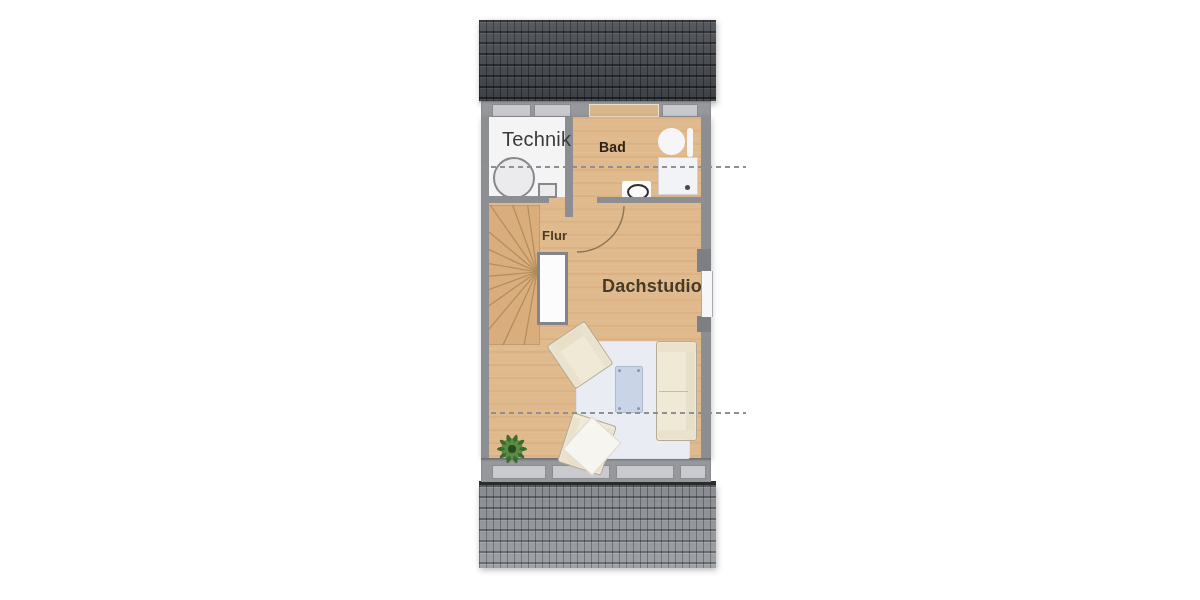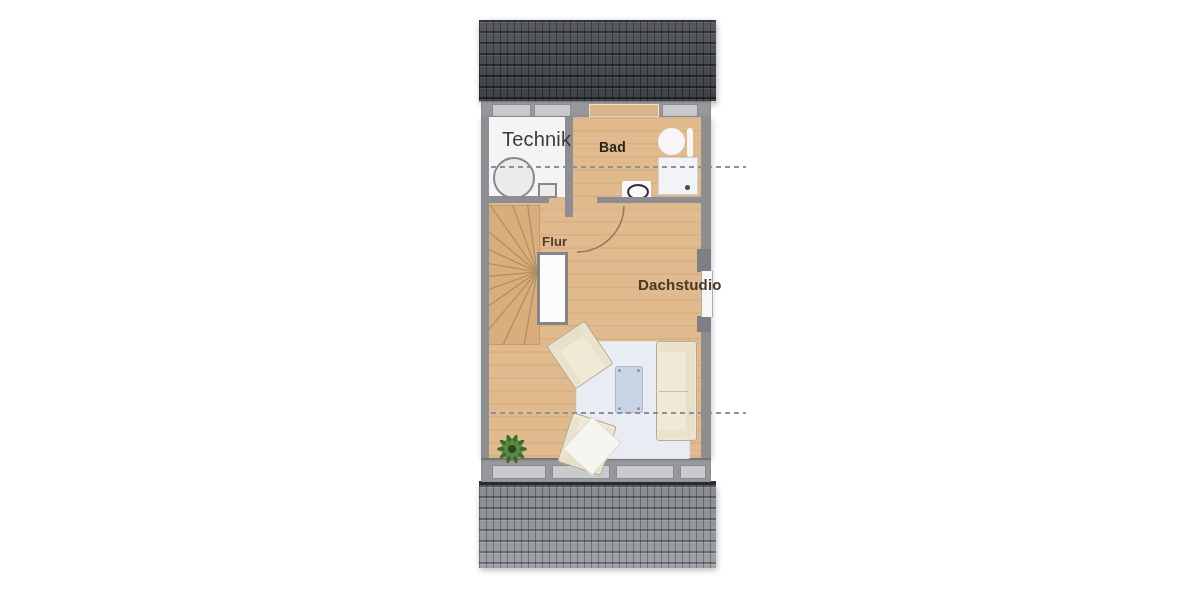--- a/index.html
+++ b/index.html
@@ -49,22 +49,22 @@
   
   .wall{background:var(--wall,#8d8e92);}
   .wall.dark{background:#7e7f84;}
   .win-right{left:701px;top:271px;width:10px;height:46px;background:var(--fixture-white,#f6f6f8);
              border-left:1px solid #aaabaf;border-right:1px solid #aaabaf;}
 
   
   .room-label{color:#3d362a;letter-spacing:.2px;z-index:40;white-space:nowrap;}
   .lbl-technik{left:502px;top:128px;font-size:20px;font-weight:500;color:#3a3a3c;}
   .lbl-bad{left:599px;top:139px;font-size:14px;font-weight:700;color:#2b2317;}
-  .lbl-flur{left:542px;top:234px;font-size:13px;font-weight:600;color:#4a3d28;}
-  .lbl-dachstudio{left:638px;top:276px;font-size:15px;font-weight:600;color:#463a28;}
+  .lbl-flur{left:542px;top:228px;font-size:13px;font-weight:600;color:#4a3d28;}
+  .lbl-dachstudio{left:602px;top:276px;font-size:18px;font-weight:600;color:#463a28;}
 
   
   .tank{left:493px;top:157px;width:42px;height:42px;border-radius:50%;
         background:#ebebee;border:2px solid #87888d;box-sizing:border-box;z-index:15;}
   .heater{left:538px;top:183px;width:19px;height:15px;background:#ecebeb;
           border:2px solid #87888d;box-sizing:border-box;z-index:15;}
   .washbasin{left:658px;top:128px;width:27px;height:27px;border-radius:50%;
              background:var(--fixture-white,#f6f6f8);z-index:15;}
   .towel-rail{left:687px;top:128px;width:6px;height:29px;border-radius:3px;
               background:var(--fixture-white,#f6f6f8);z-index:15;}

